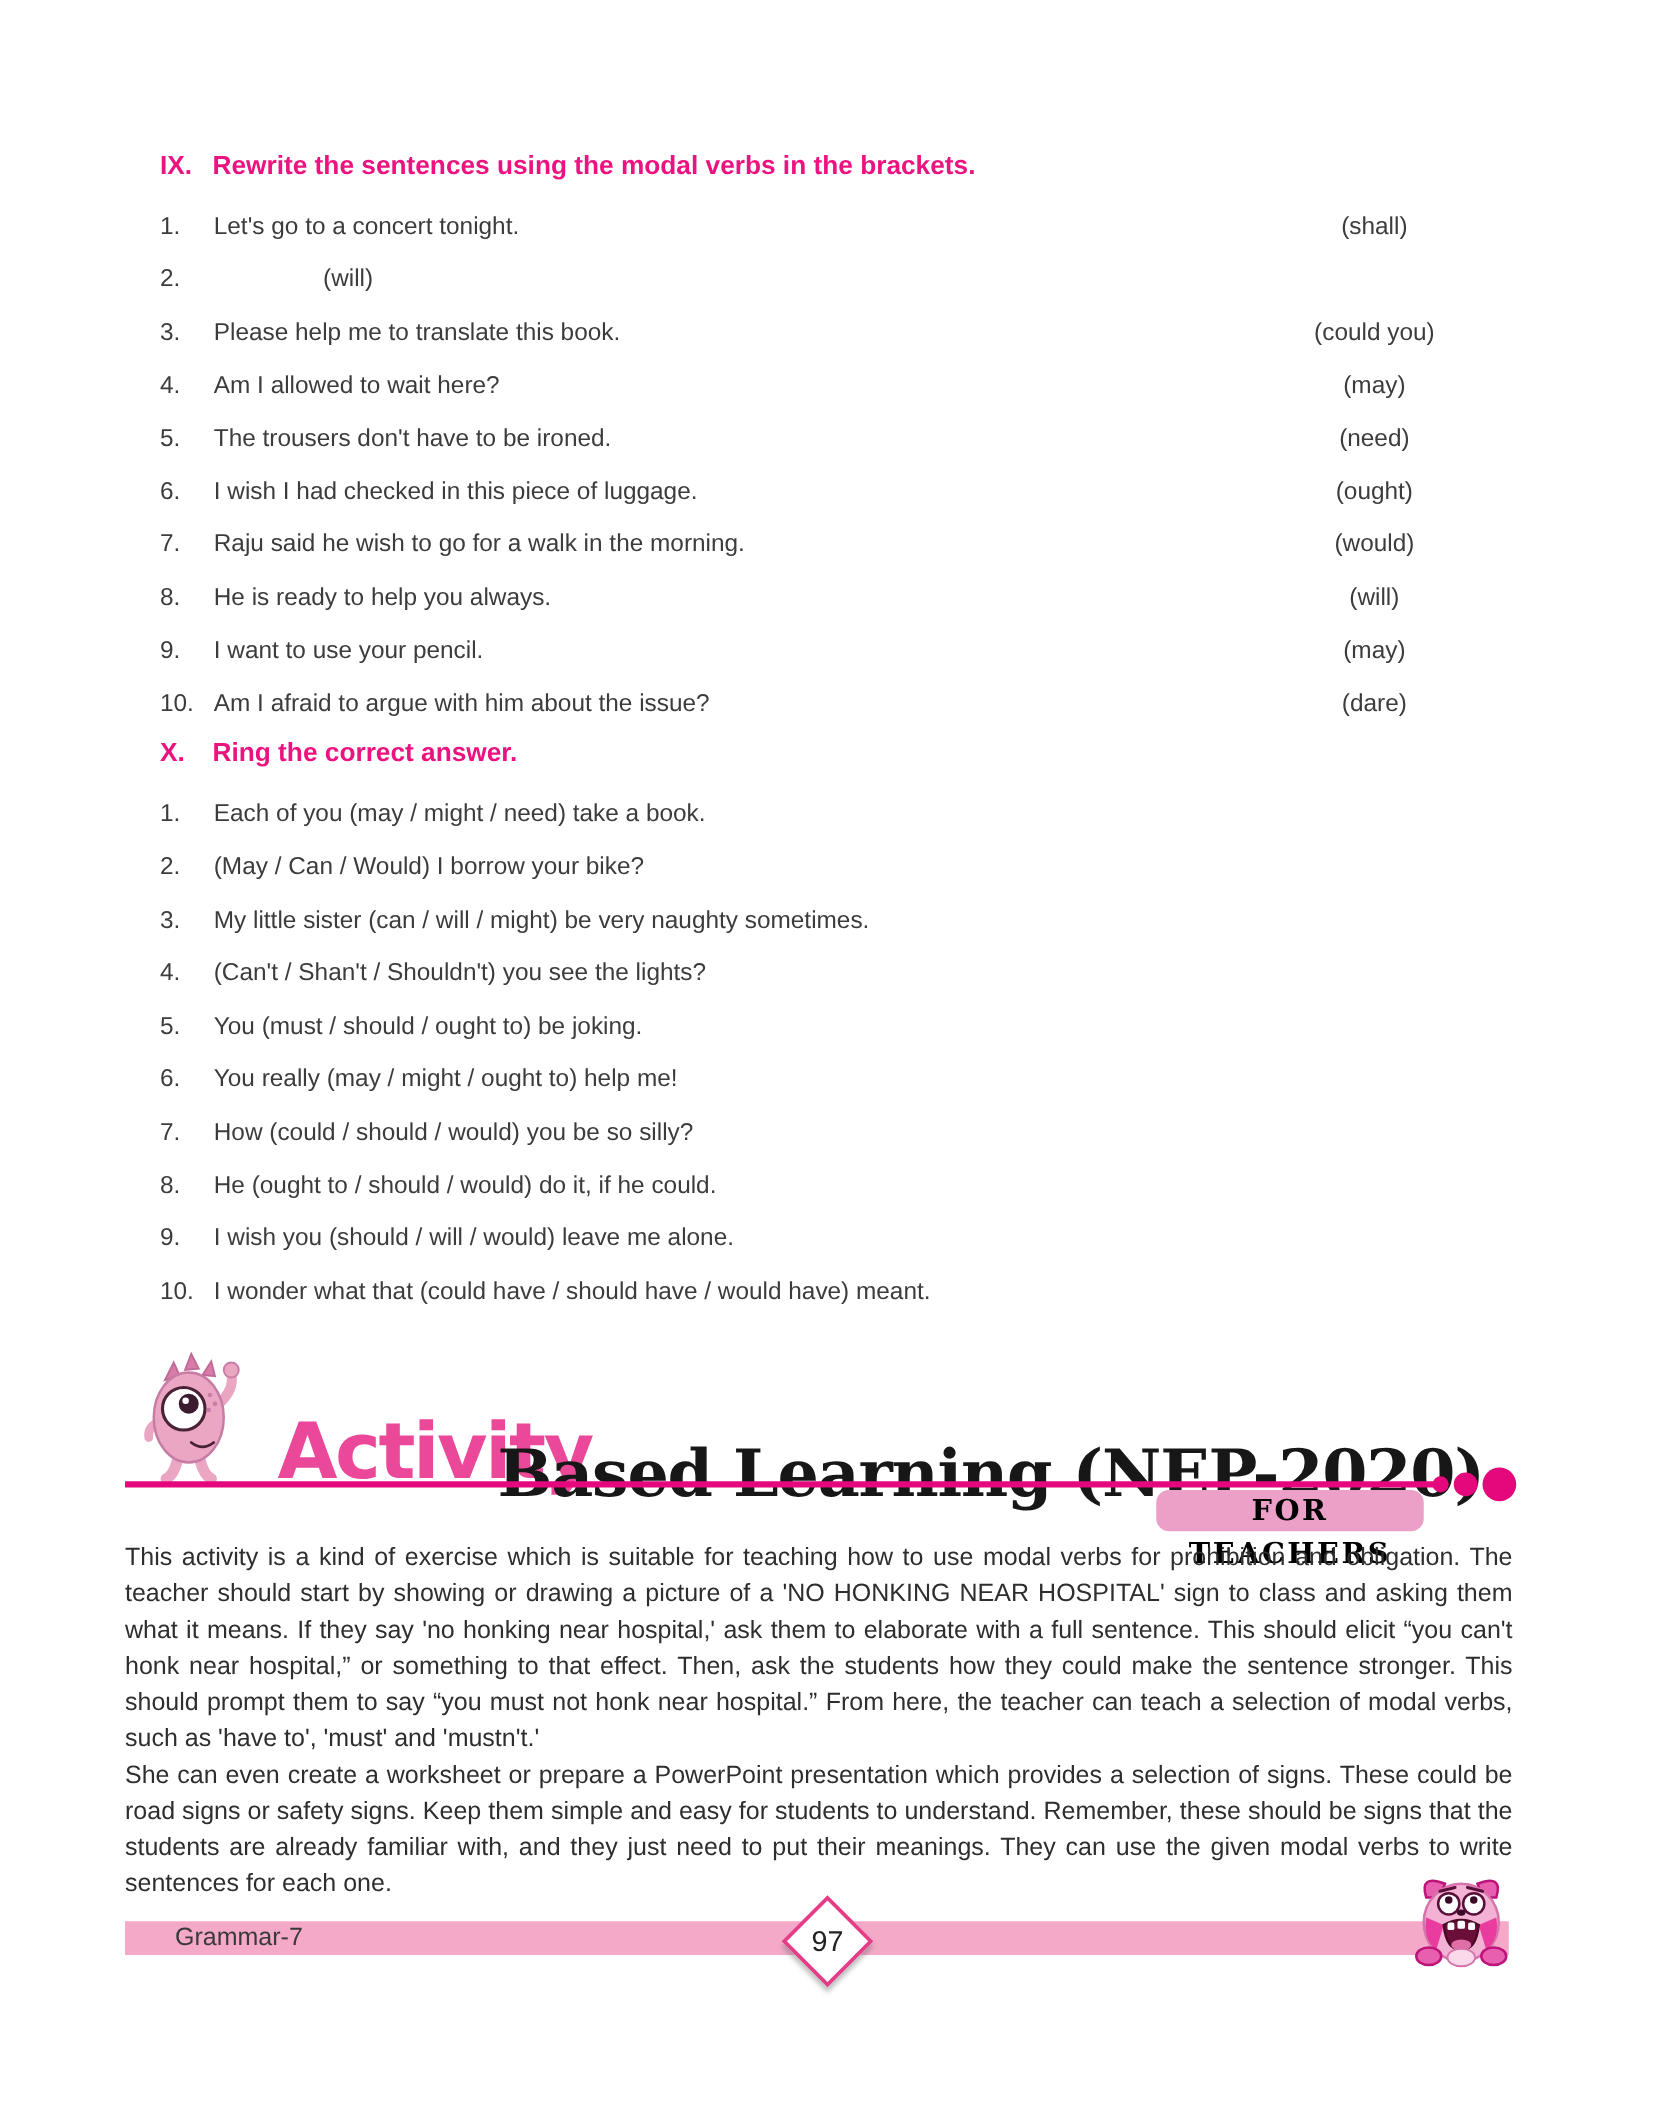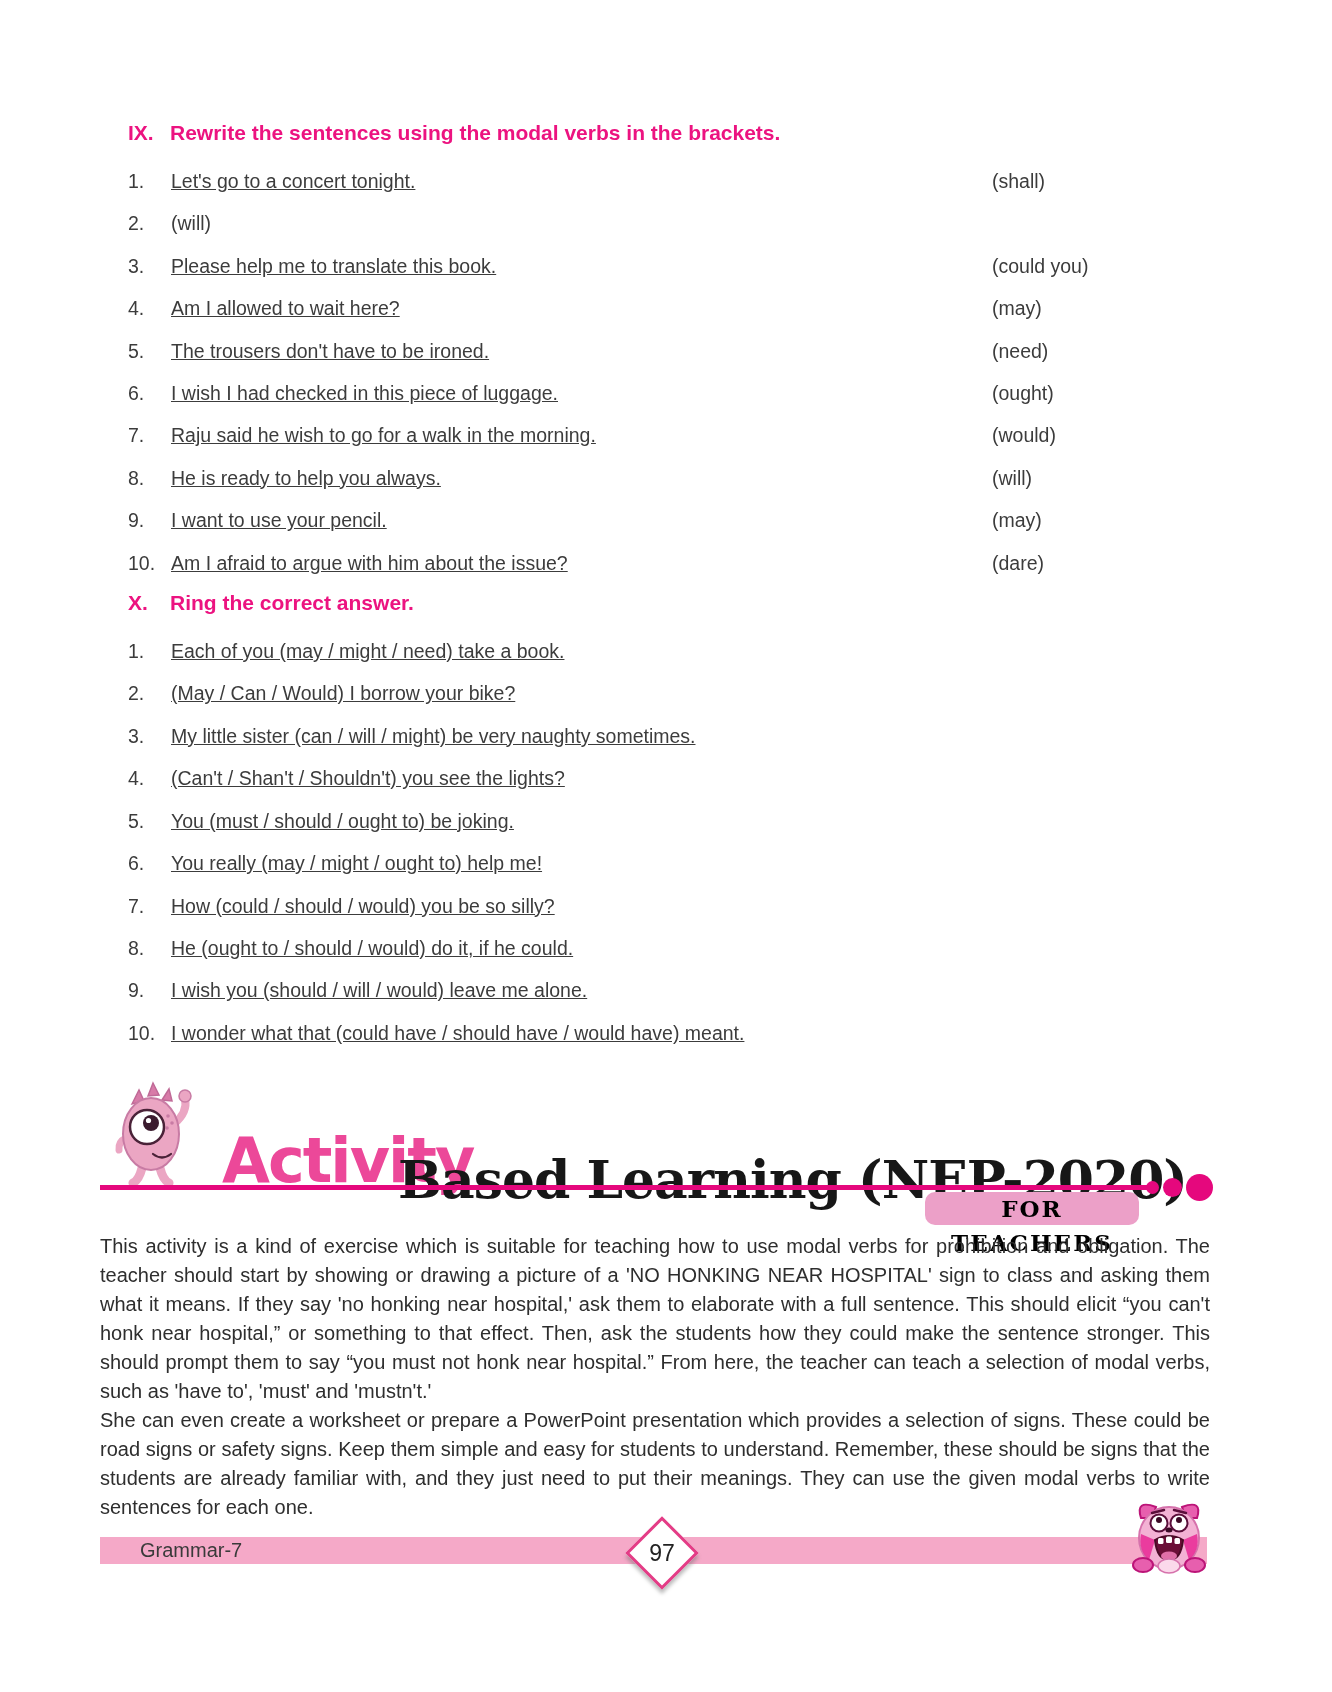--- a/index.html
+++ b/index.html
@@ -5,22 +5,22 @@
   html,body{margin:0;padding:0;background:#fff;}
   .page{position:relative;width:1332px;height:1692px;background:#ffffff;overflow:hidden;
         font-family:"Liberation Sans",sans-serif;color:#3a3a3a;}
 
   
   .exercises{position:absolute;left:128px;top:120px;width:1079px;}
   .sec-head{display:flex;font-weight:bold;font-size:21px;color:#EC1380;line-height:26px;margin-bottom:14px;}
   .sec-head .roman{flex:0 0 42px;}
   .ex-row{display:flex;line-height:42.4px;font-size:19.5px;color:#3c3c3c;white-space:nowrap;}
   .ex-num{flex:0 0 43px;}
-  .ex-text{flex:1 1 auto;text-decoration:underline;}
-  .ex-hint{flex:0 0 215px;}
+  .ex-text{flex:1 1 auto;}
+  .ex-hint{flex:0 0 215px;text-align:center;}
   .sec-gap{height:6px;}
 
   
   .banner{position:absolute;left:0;top:1066px;width:1332px;height:165px;}
   .act-rule{position:absolute;left:100px;top:119px;width:1050px;height:5px;background:#E5087D;}
   .act-dot{position:absolute;border-radius:50%;background:#E5087D;}
   .d1{left:1146px;top:115px;width:13px;height:13px;}
   .d2{left:1163px;top:112px;width:19px;height:19px;}
   .d3{left:1186px;top:108px;width:27px;height:27px;}
   .act-word{position:absolute;left:186px;top:64px;font-size:62px;line-height:1;font-weight:bold;

